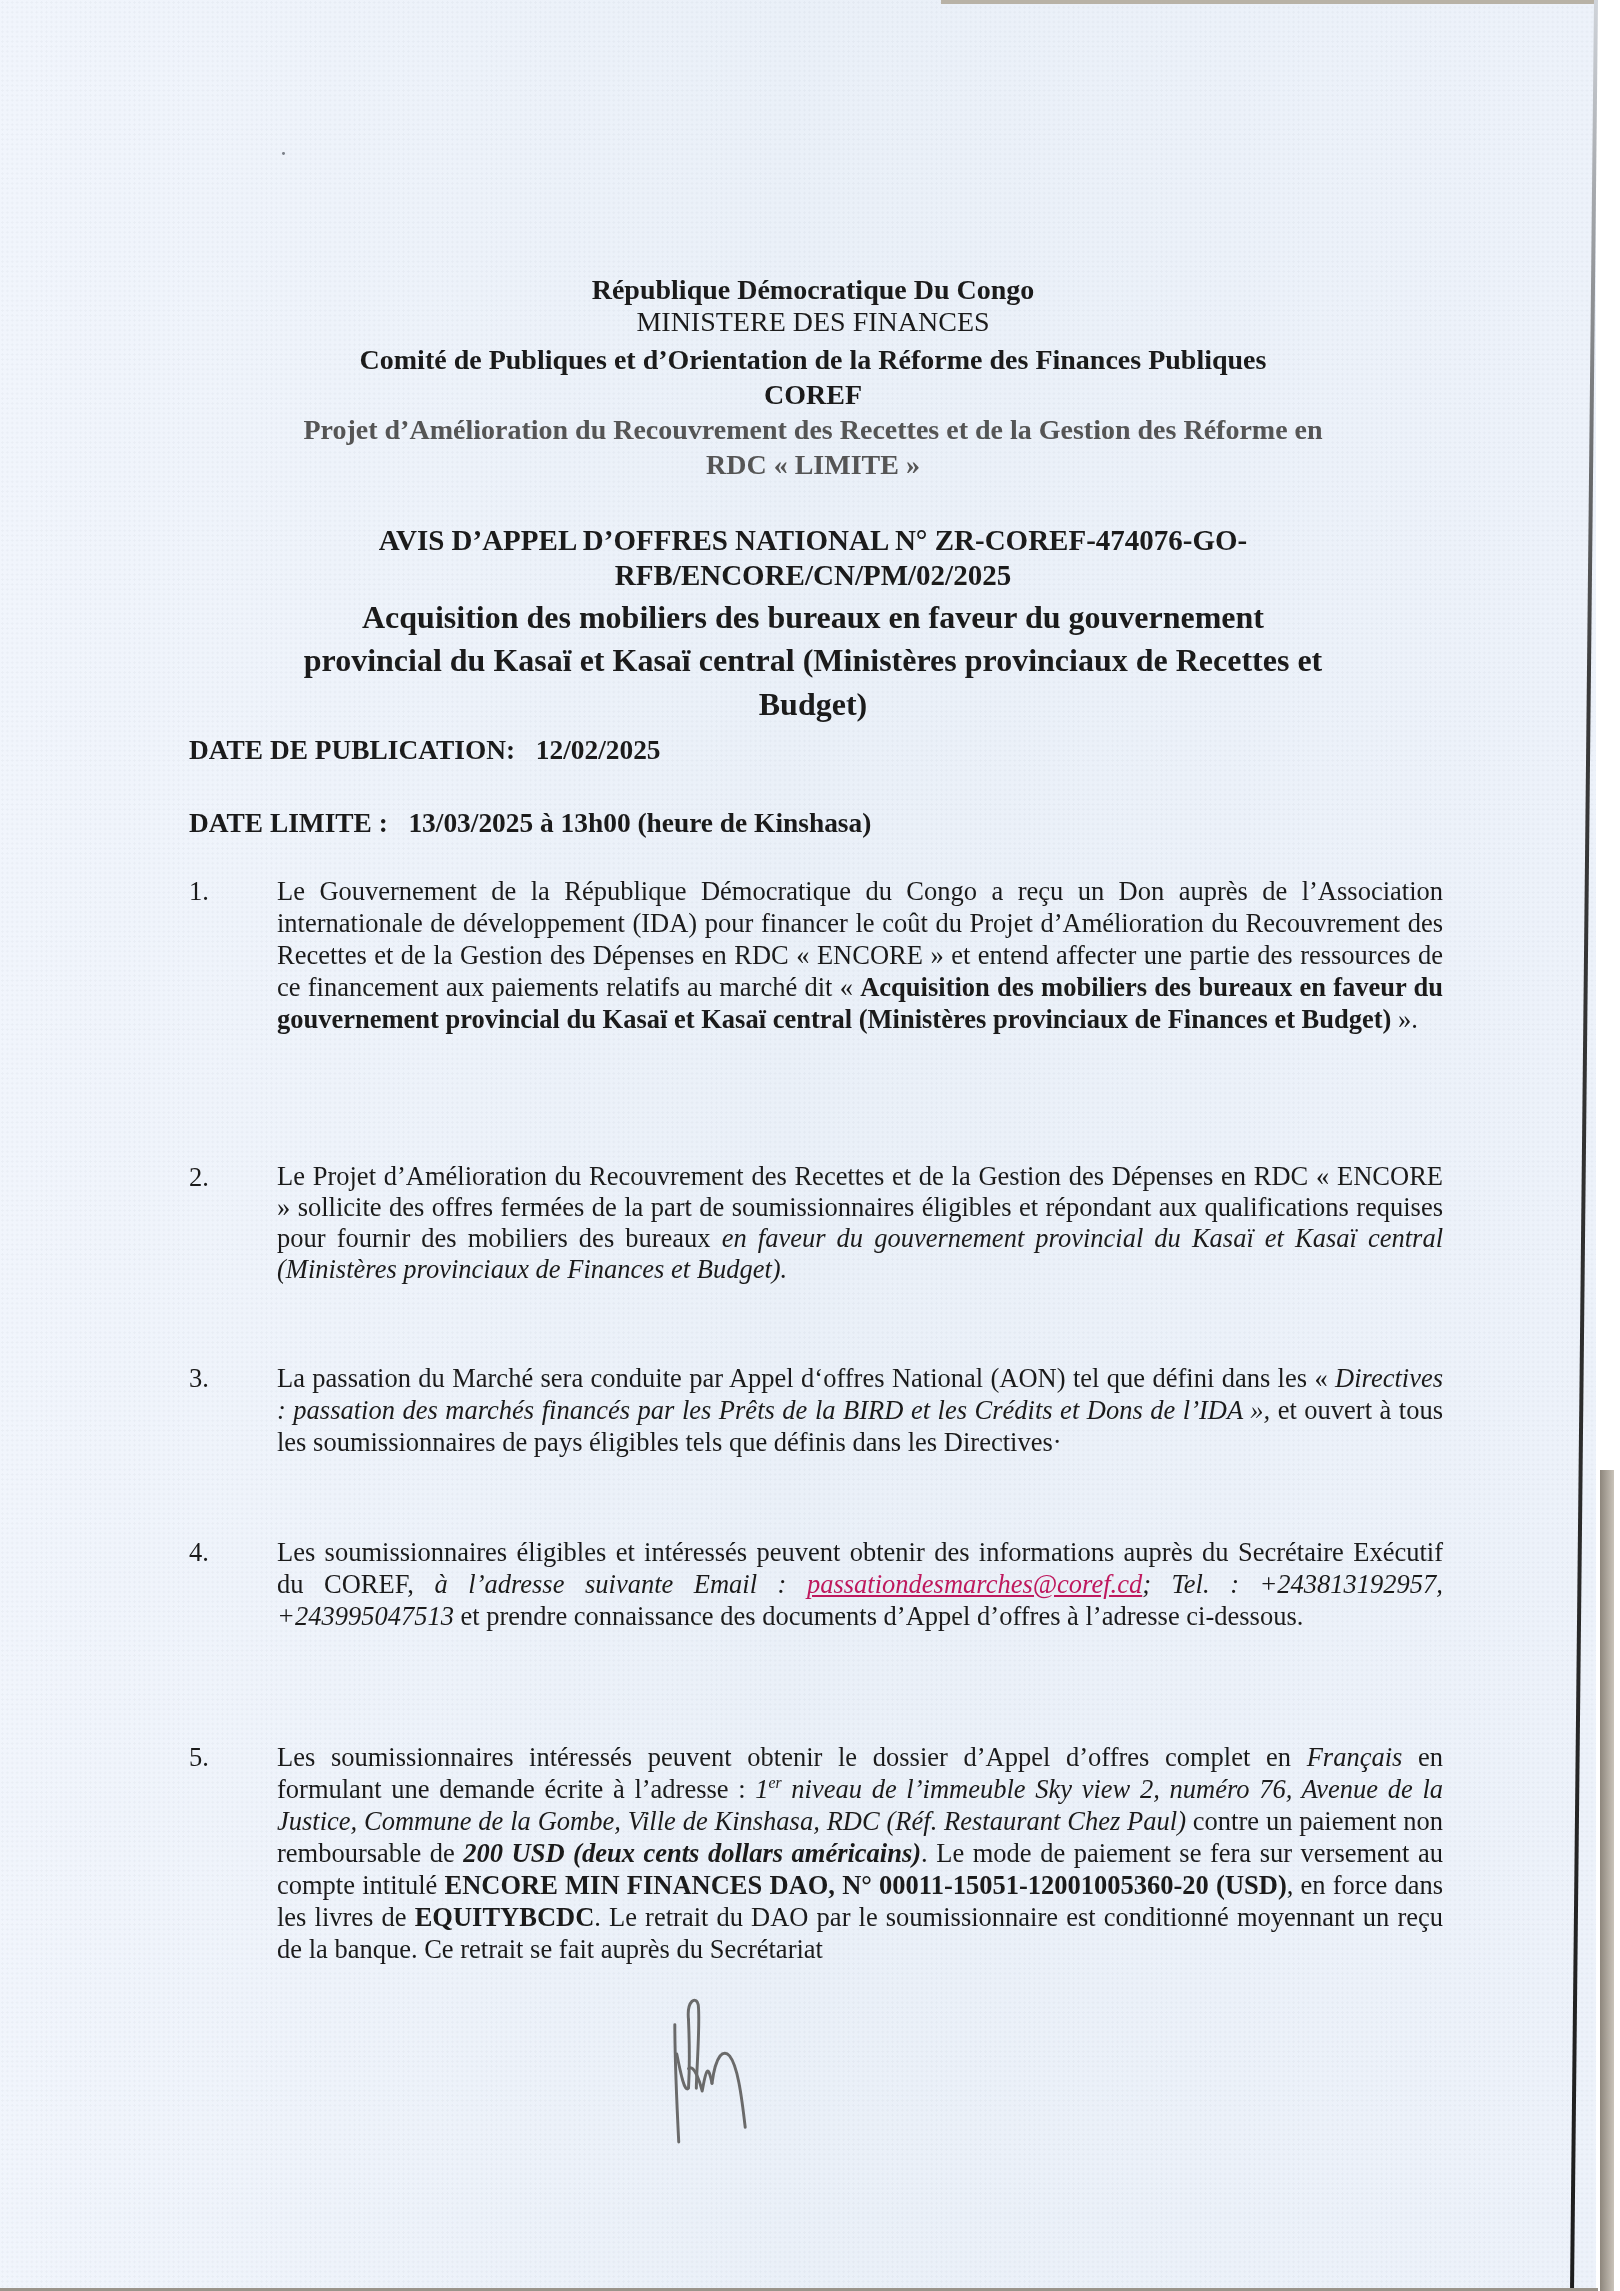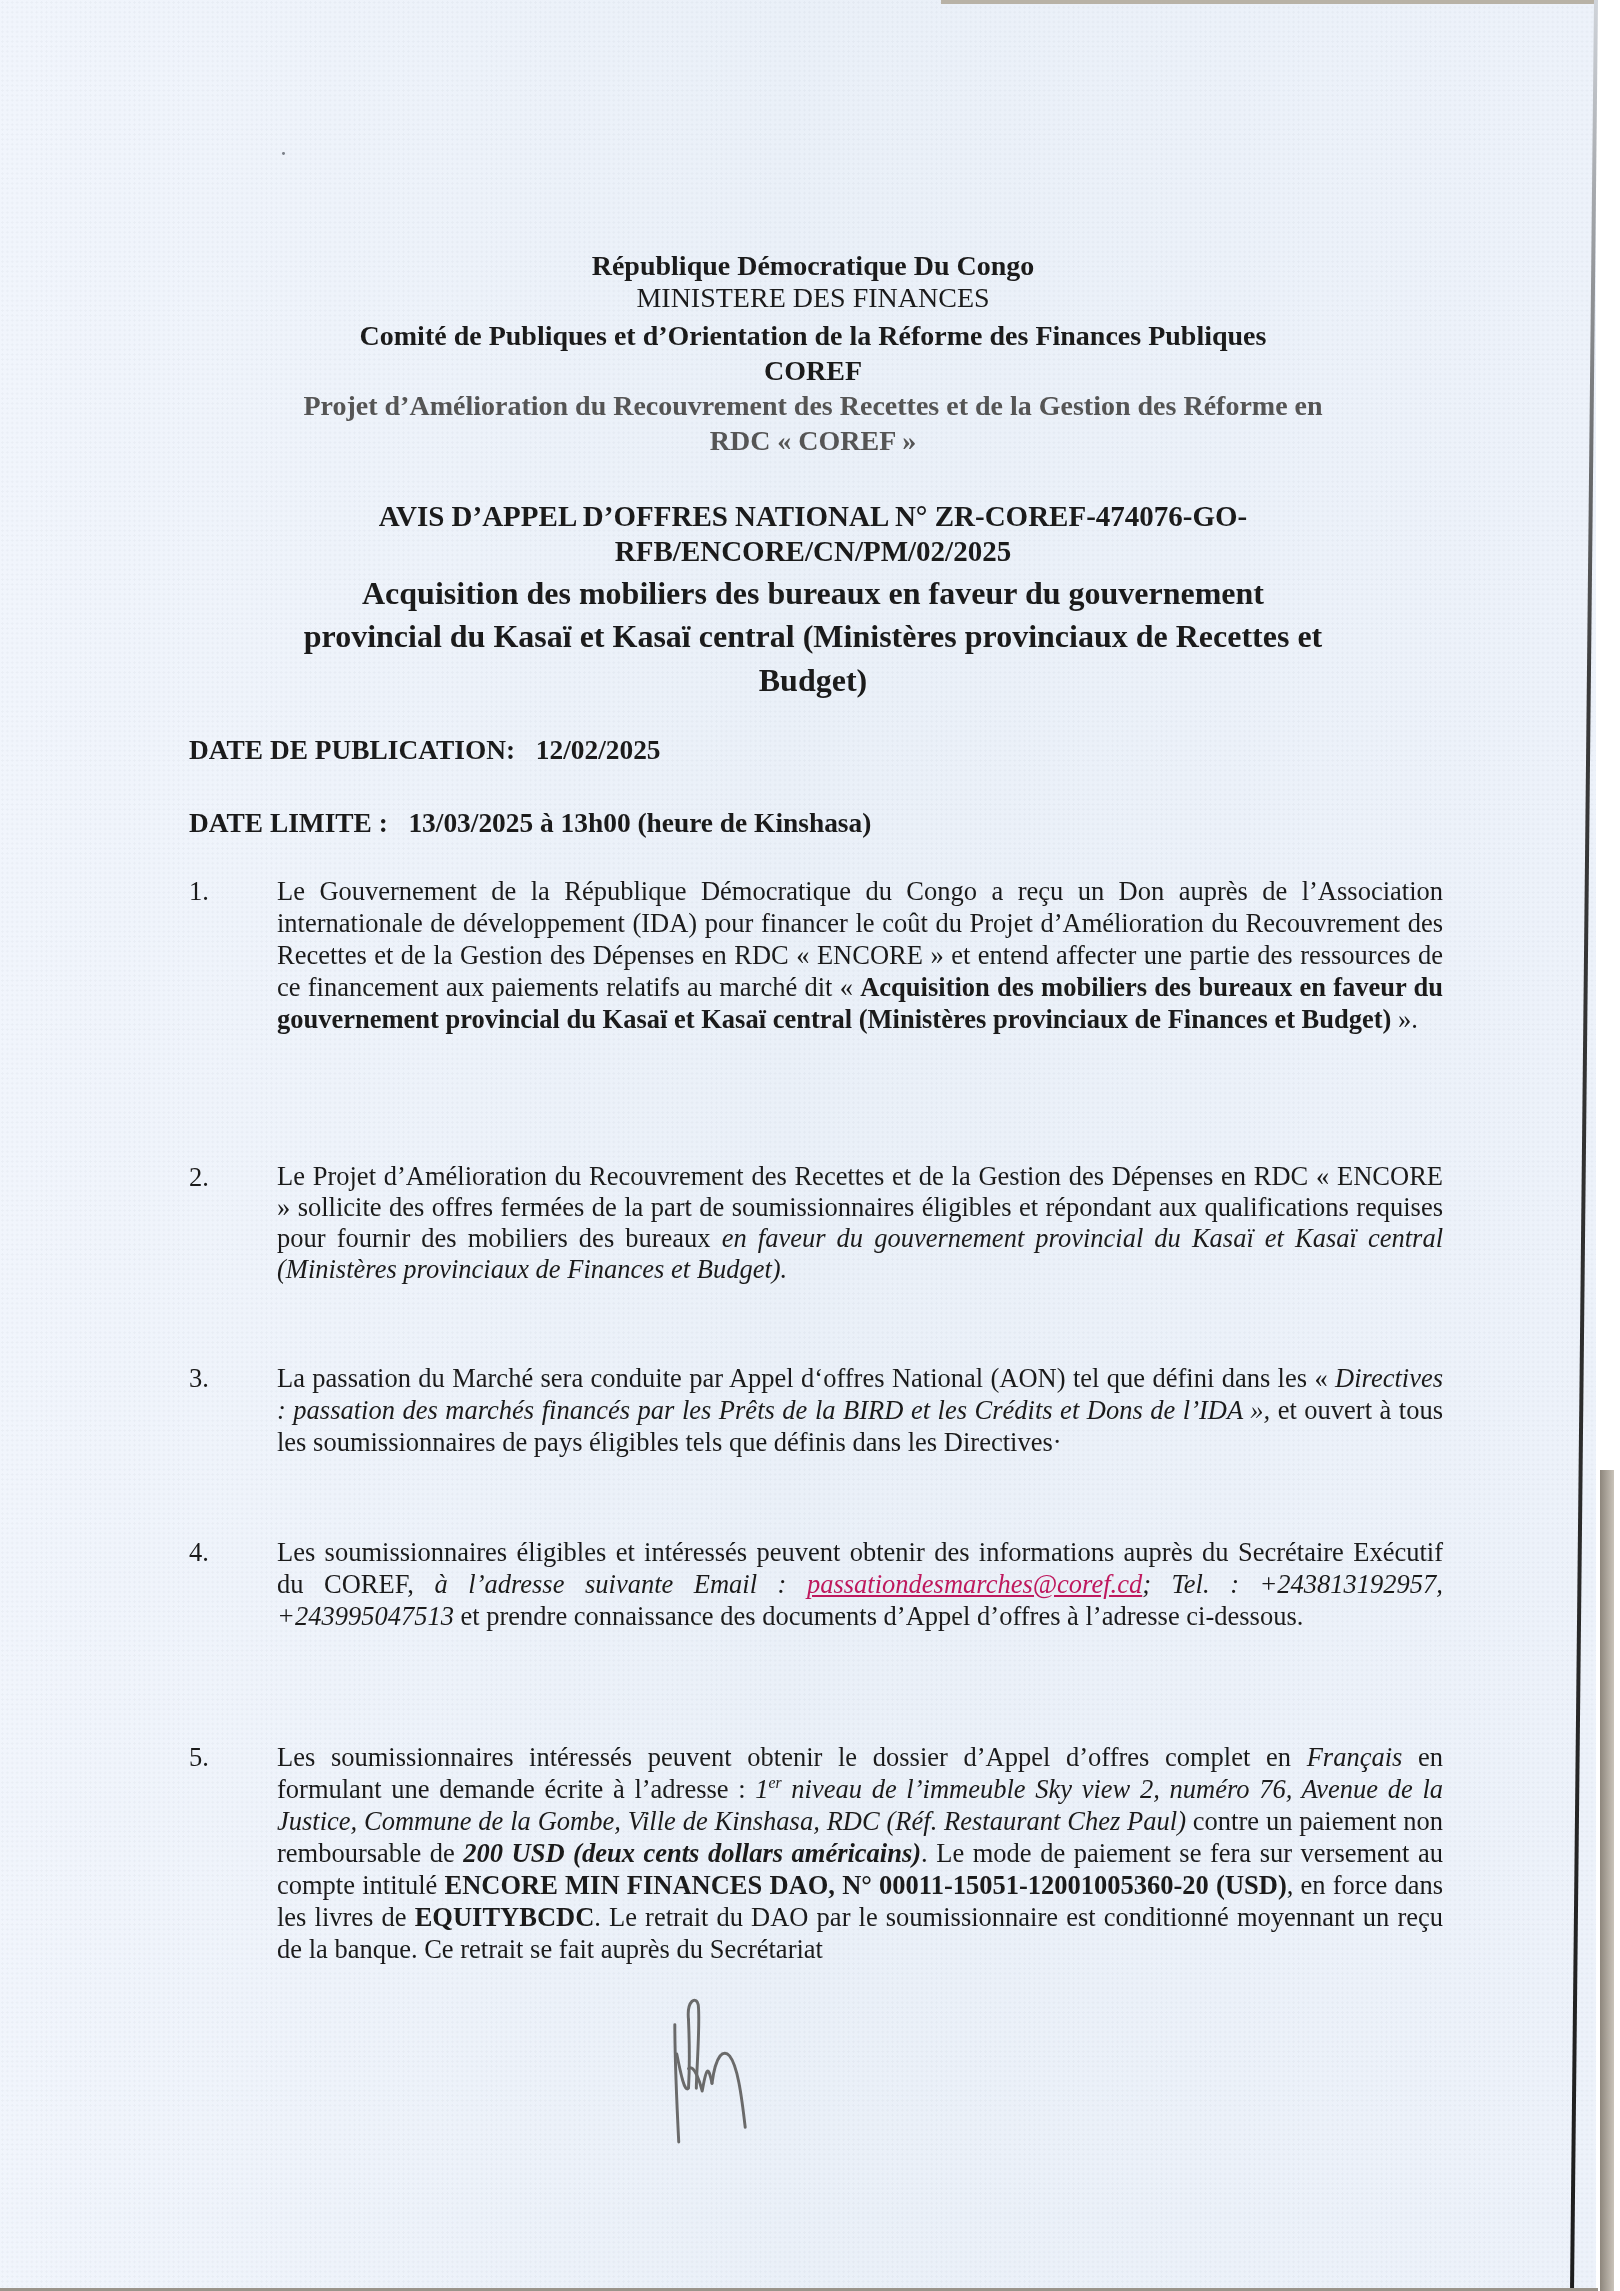--- a/index.html
+++ b/index.html
@@ -23,21 +23,21 @@
     background: linear-gradient(180deg, #d0d4da 0%, #3a3a3a 30%, #1d1d1d 100%);
     transform: skewX(-0.6deg); transform-origin: top;
   }
   .edge-right-shadow {
     position: absolute; top: 1470px; left: 1600px; width: 13.7px; height: 821px;
     background: linear-gradient(90deg, #8d867c, #c9c3b9);
   }
   .edge-bottom { position: absolute; left: 0; top: 2288px; width: 1598px; height: 3.9px; background: #9a948a; }
 
   .content { position: absolute; left: 0; top: 0; width: 1596px; }
-  .center { position: absolute; left: 176px; width: 1274px; text-align: center; }
+  .center { position: absolute; left: 176px; width: 1274px; text-align: center; margin-top: 24px; }
   .hdr { font-size: 28px; line-height: 31px; }
   .hdr.bold { font-weight: bold; }
   .hdr.grey { color: #555; font-weight: bold; }
   .title-no { font-size: 29px; font-weight: bold; line-height: 33px; }
   .title-main { font-size: 32px; font-weight: bold; line-height: 39px; }
 
   .dateline { position: absolute; left: 189px; font-size: 27.4px; font-weight: bold; white-space: pre; text-align: right; }
 
   .item { position: absolute; left: 189px; width: 1264px; }
   .item .num { position: absolute; left: 0; top: 0; font-size: 26.5px; line-height: 32px; }
@@ -64,21 +64,21 @@
 <div class="edge-bottom"></div>
 <div class="speck" style="left:282px;top:152px"></div>
 
 <div class="content">
 
   <div class="center hdr bold" style="top:250px">République Démocratique Du Congo</div>
   <div class="center hdr" style="top:282px">MINISTERE DES FINANCES</div>
   <div class="center hdr bold" style="top:320px">Comité de Publiques et d’Orientation de la Réforme des Finances Publiques</div>
   <div class="center hdr bold" style="top:355px">COREF</div>
   <div class="center hdr grey" style="top:390px">Projet d’Amélioration du Recouvrement des Recettes et de la Gestion des Réforme en</div>
-  <div class="center hdr grey" style="top:425px">RDC « COREF »</div>
+  <div class="center hdr grey" style="top:425px">RDC « LIMITE »</div>
 
   <div class="center title-no" style="top:500px">AVIS D’APPEL D’OFFRES NATIONAL N° ZR-COREF-474076-GO-</div>
   <div class="center title-no" style="top:535px">RFB/ENCORE/CN/PM/02/2025</div>
   <div class="center title-main" style="top:574px">Acquisition des mobiliers des bureaux en faveur du gouvernement</div>
   <div class="center title-main" style="top:617px">provincial du Kasaï et Kasaï central (Ministères provinciaux de Recettes et</div>
   <div class="center title-main" style="top:661px">Budget)</div>
 
   <div class="dateline" style="top:735px"><span>DATE DE PUBLICATION:</span>   <span>12/02/2025</span></div>
   <div class="dateline" style="top:808px"><span>DATE LIMITE :</span>   <span>13/03/2025 à 13h00 (heure de Kinshasa)</span></div>
 

